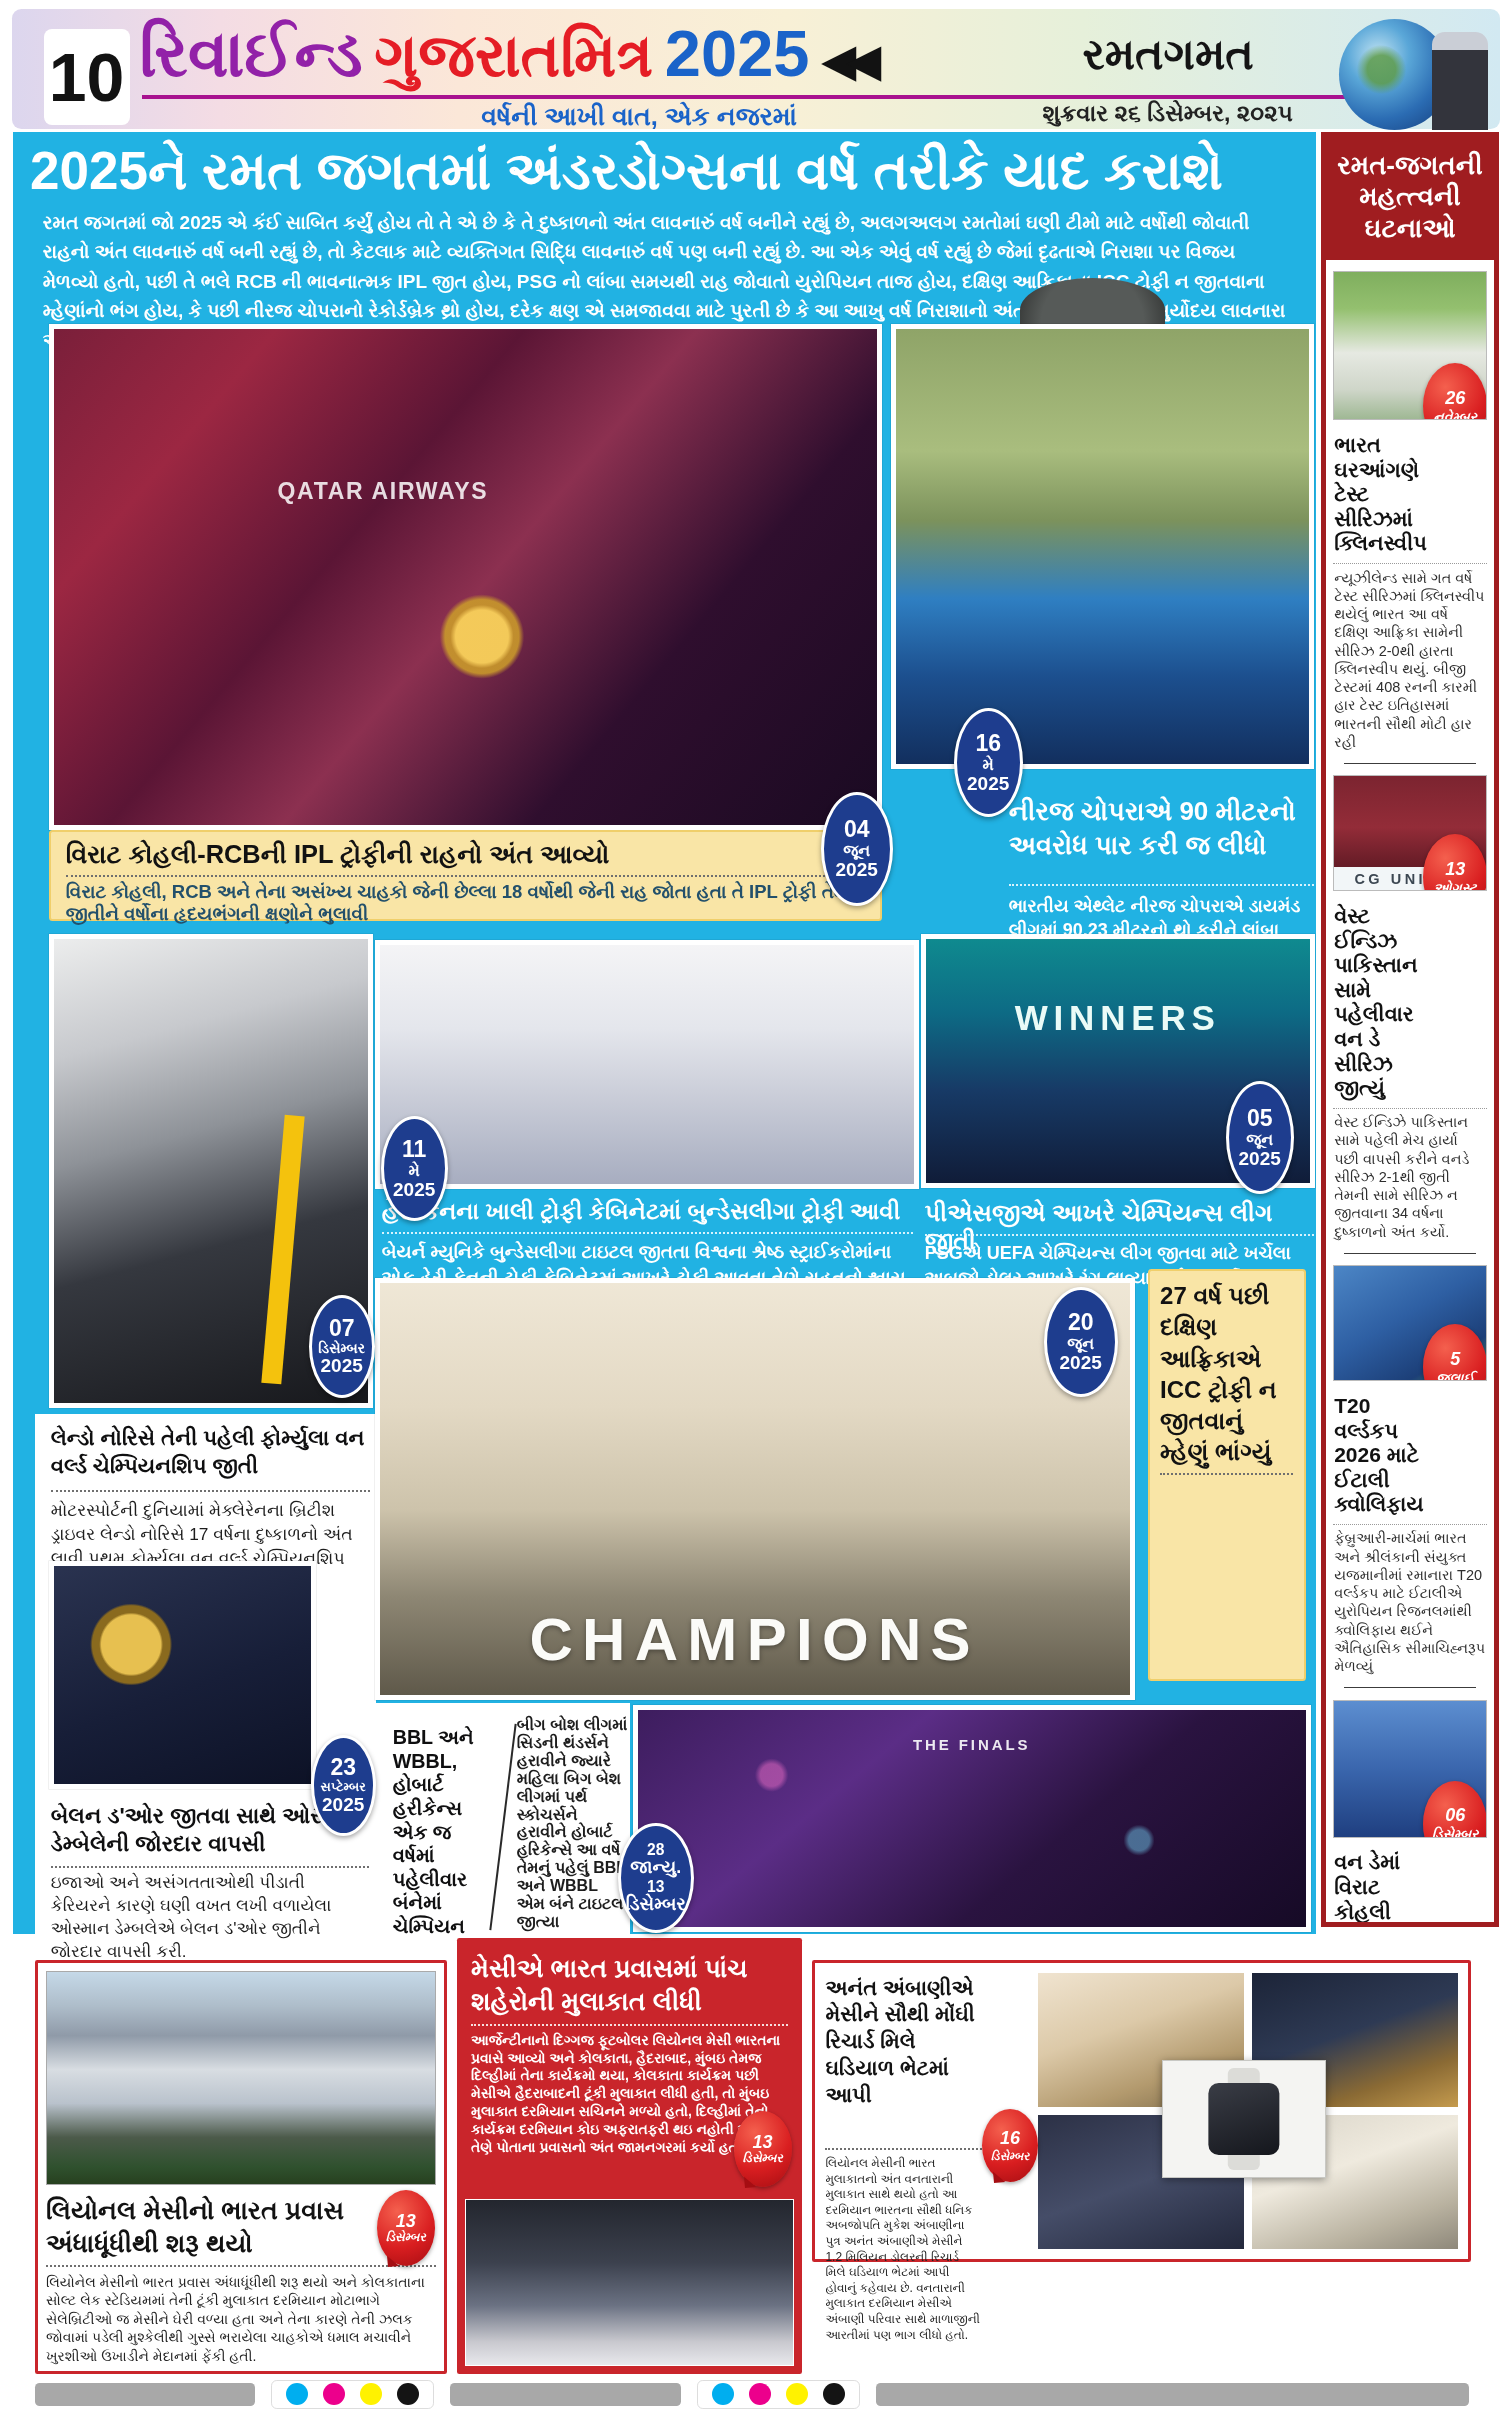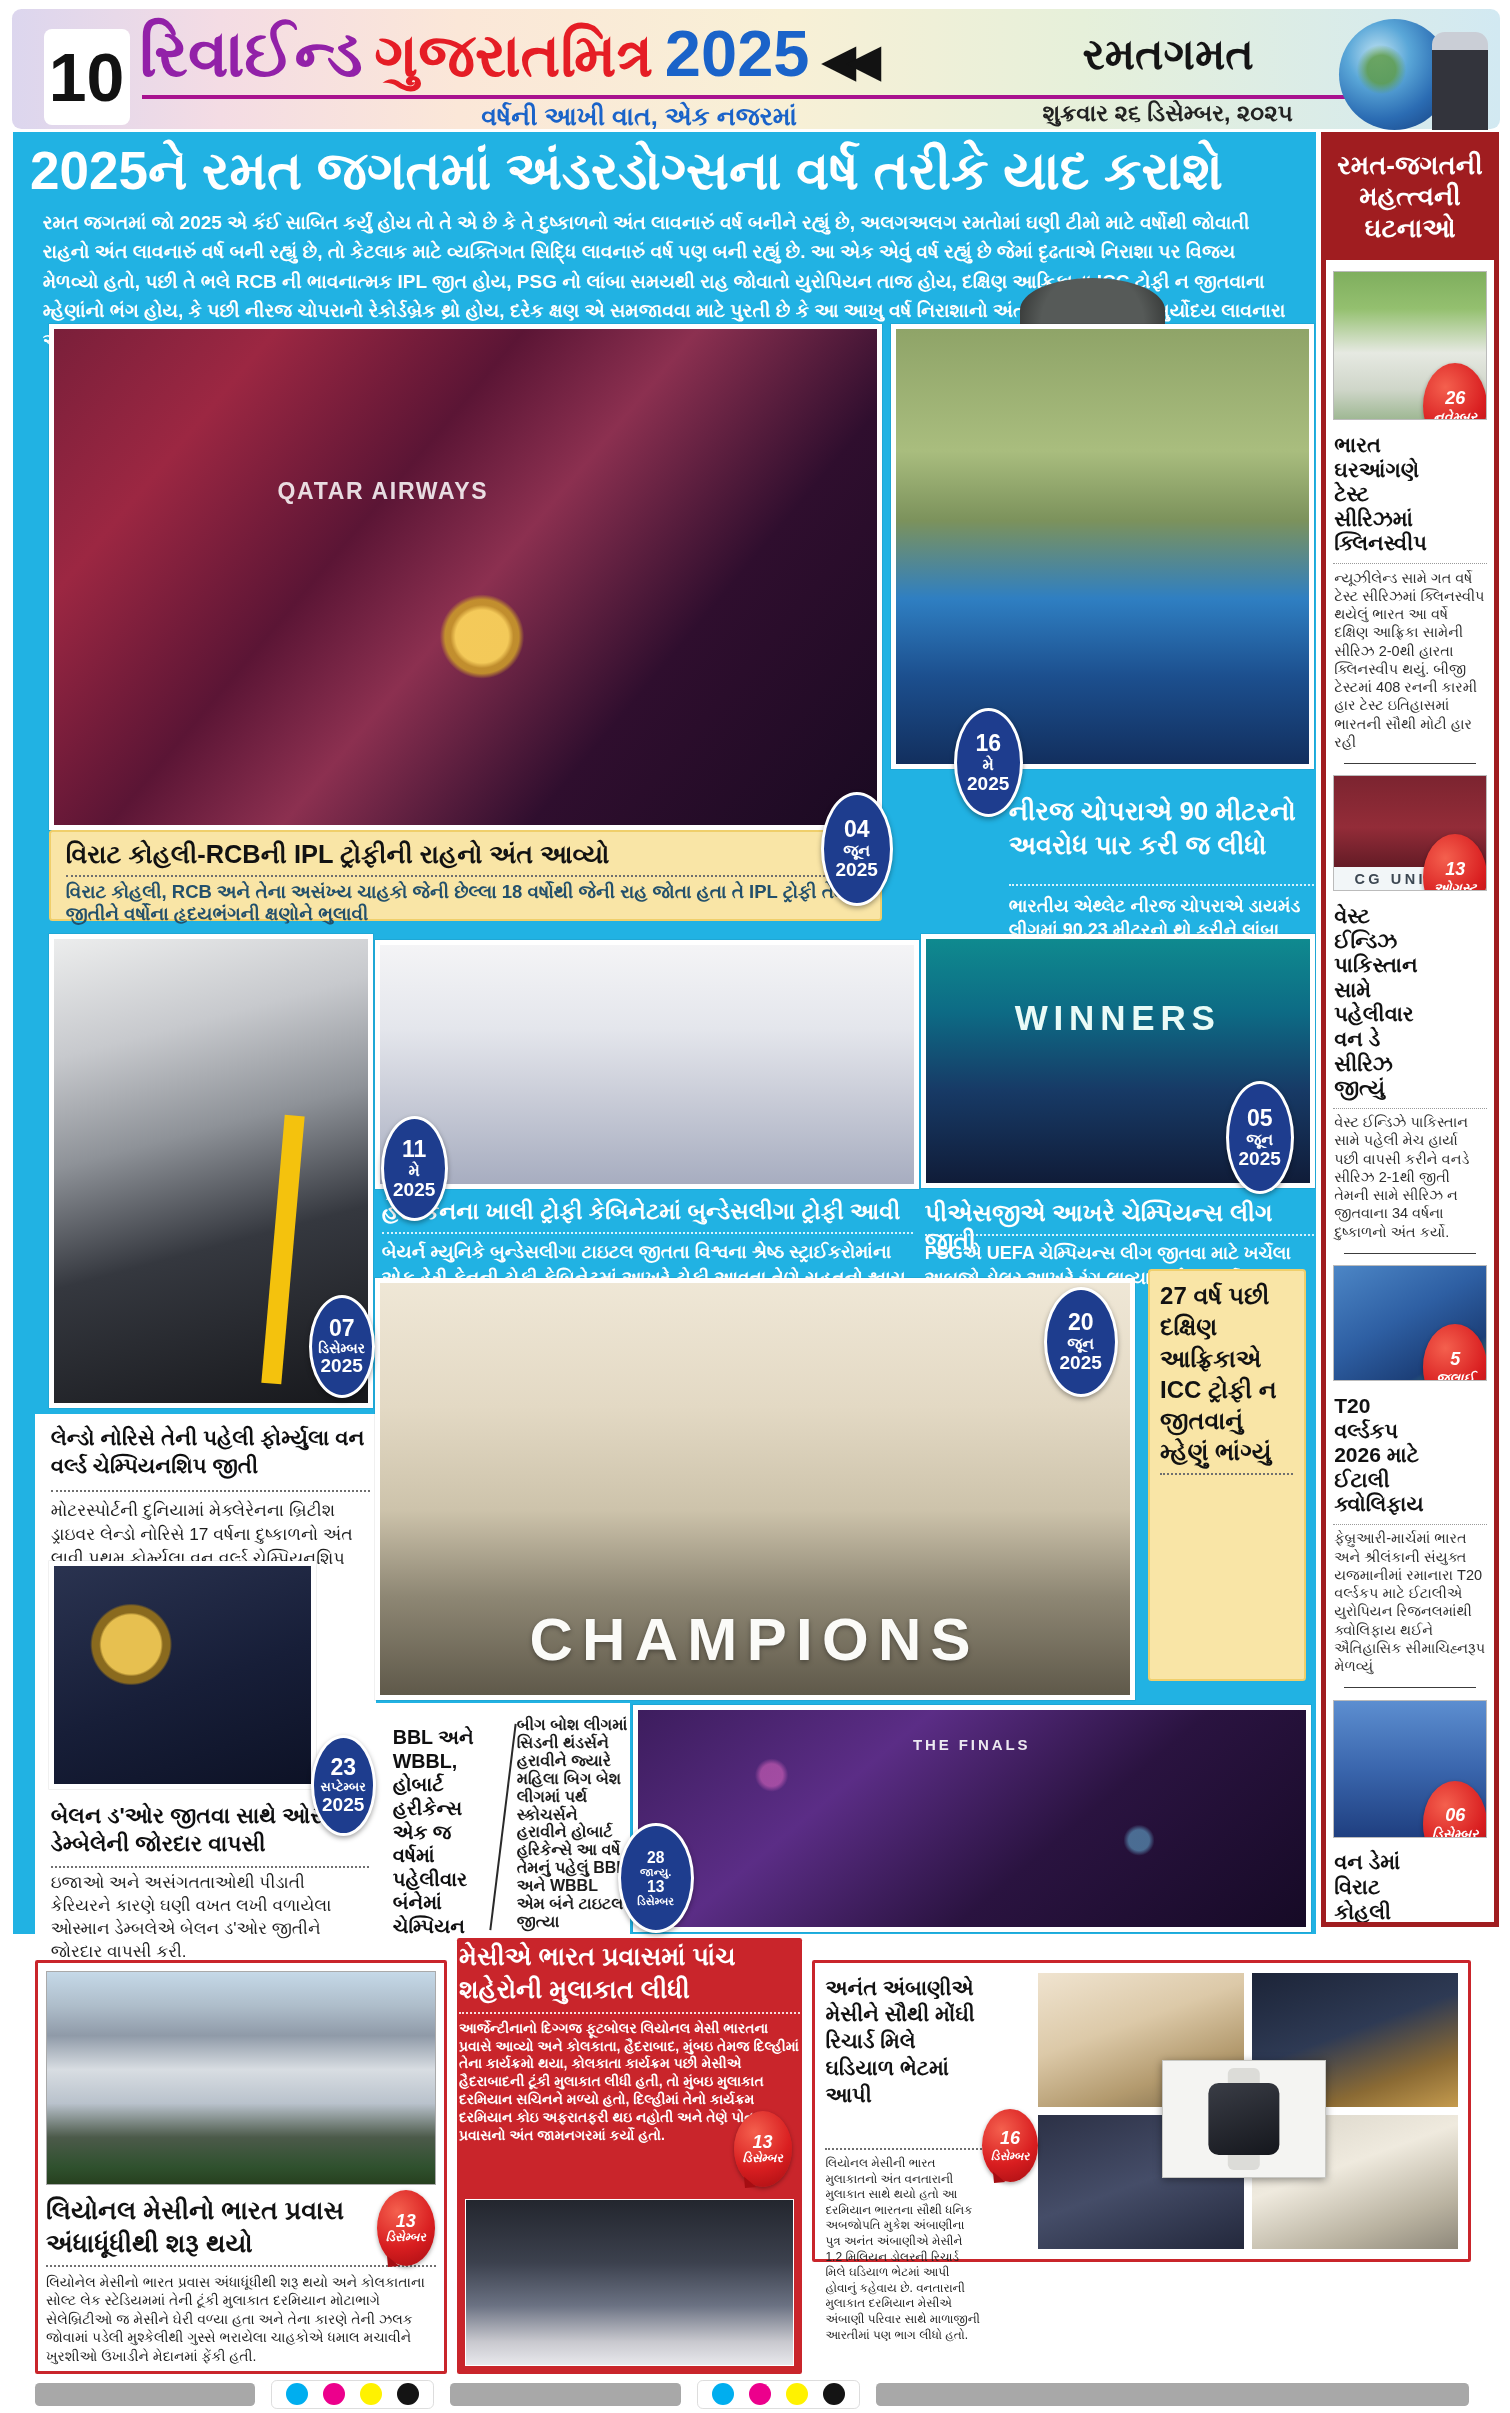--- a/index.html
+++ b/index.html
@@ -8,21 +8,21 @@
   .abs{position:absolute}
   
   .photo{position:absolute;border:5.2px solid #fff;box-sizing:border-box;overflow:hidden;
          box-shadow:0 0 0 0.6px rgba(0,0,0,.10)}
   .ovl{position:absolute;width:100%;color:#fff;font-weight:bold;text-align:center;left:0}
   
   .badge-b{position:absolute;display:flex;flex-direction:column;align-items:center;justify-content:center;
            background:#1e3d8e;border:3.5px solid #fff;border-radius:50%;color:#fff;font-weight:bold;
            text-align:center;line-height:1.1;box-shadow:0 2.3px 5.8px rgba(0,0,0,.35);z-index:6;box-sizing:border-box}
   .badge-b .d{font-size:23px}.badge-b .m{font-size:16px}.badge-b .y{font-size:19px}
-  .badge-b.sm .d{font-size:15.6px}.badge-b.sm .m{font-size:11px}
+  .badge-b.sm .d{font-size:15.6px}.badge-b.sm .m{font-size:18px}
   .badge-r{position:absolute;display:flex;flex-direction:column;align-items:center;justify-content:center;
            background:radial-gradient(circle at 35% 28%,#f4604e 0%,#d91e20 55%,#a50d12 100%);
            border-radius:50%;color:#fff;font-weight:bold;font-style:italic;text-align:center;line-height:1.15;
            box-shadow:0 1.7px 4.6px rgba(0,0,0,.35);z-index:6}
   .badge-r::after{content:"";position:absolute;left:3.5px;bottom:-8.7px;border:8.7px solid transparent;
            border-top-color:#a50d12;transform:rotate(40deg)}
   .badge-r .d{font-size:18px}.badge-r .m{font-size:14px}
   
   .hl{position:absolute;font-weight:bold;color:#0f0f10}
   .bd{position:absolute;color:#1d1d1d}
@@ -282,21 +282,21 @@
     <div class="ph-stadium" style="position:relative;width:100%;height:214px;border:0.6px solid #aaa;box-sizing:border-box"></div>
     <div class="badge-r" style="right:9.3px;top:227px;width:58px;height:76px">
       <span class="d">13</span>
       <span class="m" style="font-size:12px">ડિસેમ્બર</span>
     </div>
     <div style="margin-top:9.3px;width:315px;font-size:25.4px;font-weight:bold;color:#121212;line-height:1.28">લિયોનલ મેસીનો ભારત પ્રવાસ અંધાધૂંધીથી શરૂ થયો</div>
     <div style="border-top:2.3px dotted #6f6f6f;margin:5.8px 0"></div>
     <div style="font-size:14px;color:#222;line-height:1.32">લિયોનેલ મેસીનો ભારત પ્રવાસ અંધાધૂંધીથી શરૂ થયો અને કોલકાતાના સોલ્ટ લેક સ્ટેડિયમમાં તેની ટૂંકી મુલાકાત દરમિયાન મોટાભાગે સેલેબ્રિટીઓ જ મેસીને ઘેરી વળ્યા હતા અને તેના કારણે તેની ઝલક જોવામાં પડેલી મુશ્કેલીથી ગુસ્સે ભરાયેલા ચાહકોએ ધમાલ મચાવીને ખુરશીઓ ઉખાડીને મેદાનમાં ફેંકી હતી.</div>
   </div>
 
-  <div id="box2" style="left:457px;top:1938px;width:345px;height:436px;padding:2px;box-sizing:border-box">
+  <div id="box2" style="left:457px;top:1938px;width:345px;height:436px;padding:14px;box-sizing:border-box">
     <div style="font-size:25.4px;font-weight:bold;color:#fff;line-height:1.3">મેસીએ ભારત પ્રવાસમાં પાંચ શહેરોની મુલાકાત લીધી</div>
     <div style="border-top:2.3px dotted rgba(255,255,255,.85);margin:5.8px 0"></div>
     <div style="font-size:14px;font-weight:bold;color:#fff;line-height:1.28">આર્જેન્ટીનાનો દિગ્ગજ ફૂટબોલર લિયોનલ મેસી ભારતના પ્રવાસે આવ્યો અને કોલકાતા, હૈદરાબાદ, મુંબઇ તેમજ દિલ્હીમાં તેના કાર્યક્રમો થયા, કોલકાતા કાર્યક્રમ પછી મેસીએ હૈદરાબાદની ટૂંકી મુલાકાત લીધી હતી, તો મુંબઇ મુલાકાત દરમિયાન સચિનને મળ્યો હતો, દિલ્હીમાં તેનો કાર્યક્રમ દરમિયાન કોઇ અફરાતફરી થઇ નહોતી અને તેણે પોતાના પ્રવાસનો અંત જામનગરમાં કર્યો હતો.</div>
     <div class="ph-messi" style="position:absolute;left:8px;right:8px;bottom:8px;height:165px;border:1.2px solid #fff"></div>
     <div class="badge-r" style="right:10.4px;top:173px;width:58px;height:76px">
       <span class="d">13</span>
       <span class="m" style="font-size:12px">ડિસેમ્બર</span>
     </div>
   </div>
 

